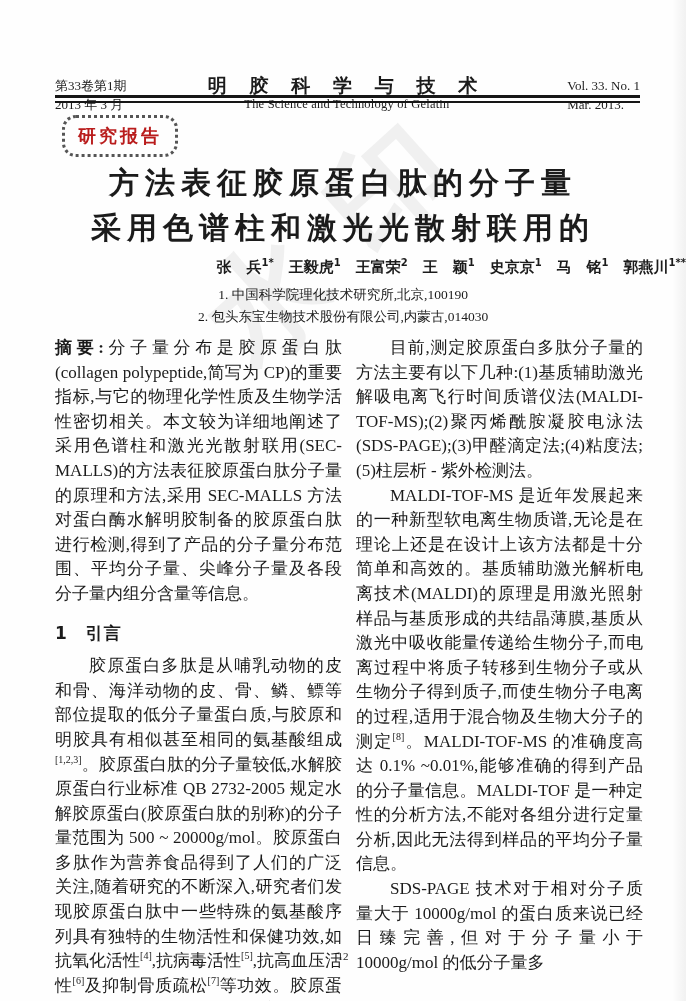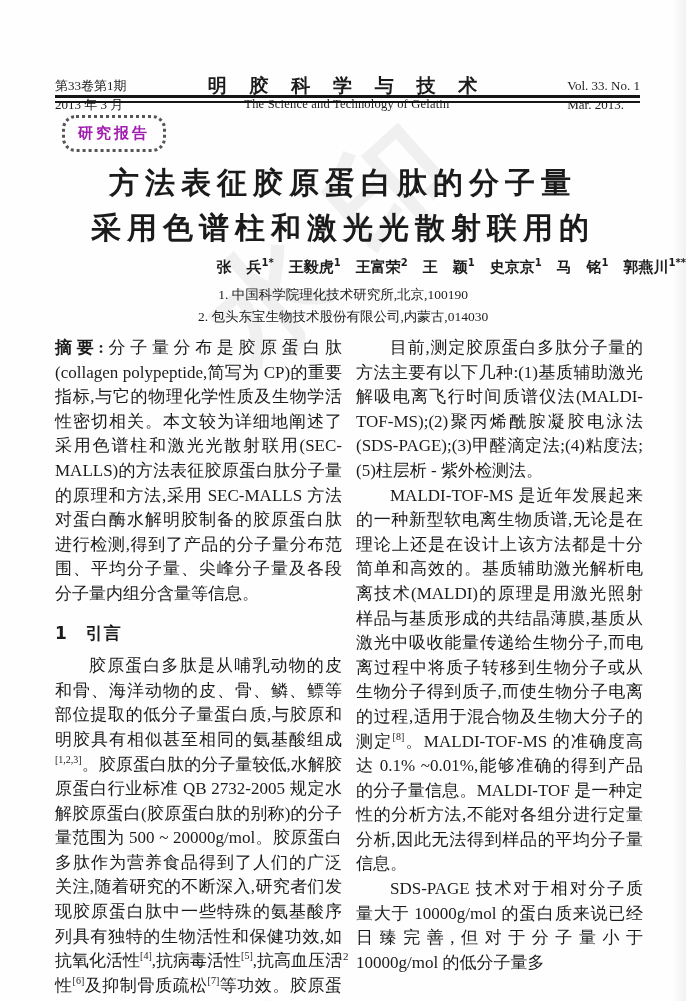--- a/index.html
+++ b/index.html
@@ -28,22 +28,22 @@
   .header .center{text-align:center;}
   .journal-cn{font-weight:bold;font-size:19px;letter-spacing:9px;}
   .journal-en{font-size:12.5px;letter-spacing:0.2px;}
   .rule{
     position:absolute;left:55px;top:95px;width:585px;height:3px;
     border-top:3px solid #161616;border-bottom:2px solid #161616;
   }
   
   .badge{
     position:absolute;left:62px;top:115px;
-    font-size:15px;font-weight:bold;letter-spacing:3px;
-    padding:6px 13px;color:#a21caf;
+    font-size:18px;font-weight:bold;letter-spacing:3px;
+    padding:6px 13px;color:#b91c1c;
     border:3px dotted #555;border-radius:14px;
   }
   
   .watermark{
     position:absolute;left:170px;top:120px;width:420px;
     transform:rotate(-42deg);transform-origin:center;
     font-size:120px;letter-spacing:45px;font-weight:bold;
     color:rgba(120,120,120,0.10);white-space:nowrap;
     pointer-events:none;user-select:none;
   }

